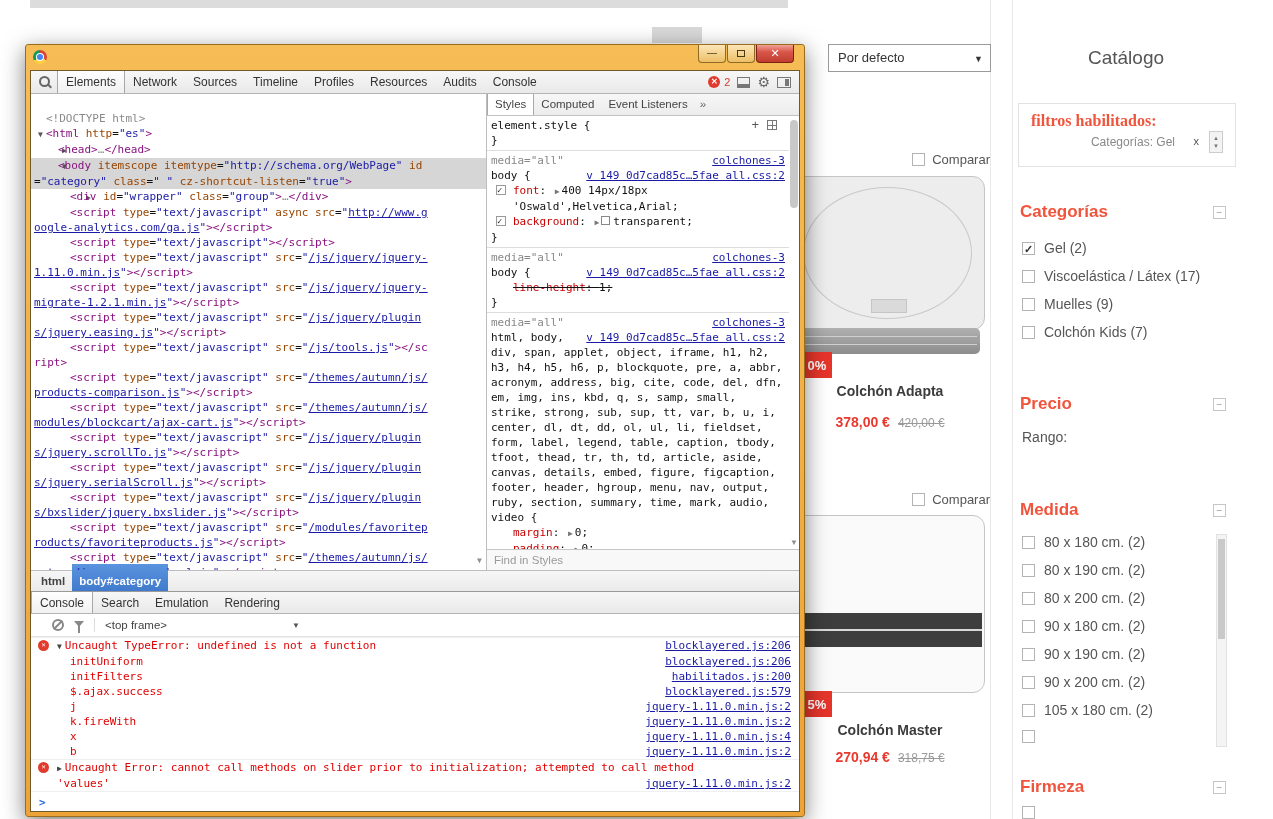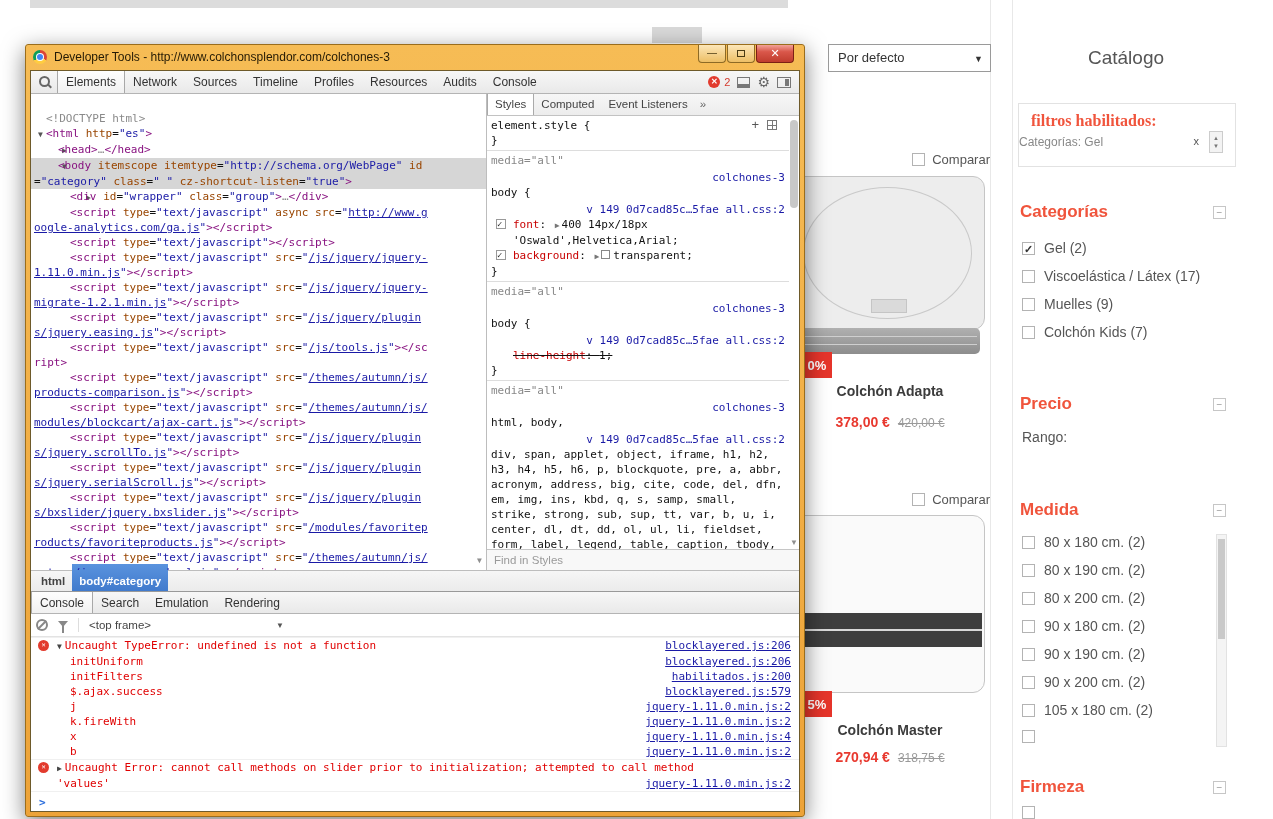--- a/index.html
+++ b/index.html
@@ -14,21 +14,21 @@
   
   .top-strip{left:30px;top:0;width:758px;height:8px;background:#dcdcdc;}
   .top-frag{left:652px;top:27px;width:50px;height:16px;background:#d9d9d9;}
   .vline{top:0;bottom:0;width:1px;background:#e8e8e8;}
   .sortbox{left:828px;top:44px;width:163px;height:28px;border:1px solid #9a9a9a;background:#fff;
            font-size:13px;color:#333;line-height:26px;padding:0 22px 0 9px;}
   .sortbox .caret{position:absolute;right:7px;top:1px;font-size:9px;color:#333;}
   .catalog-title{left:1012px;top:47px;width:228px;text-align:center;font-size:19px;color:#555;}
   .filters-box{left:1018px;top:103px;width:218px;height:64px;border:1px solid #e2e2e2;background:#fff;}
   .fb-title{color:var(--accent);font-size:16px;font-weight:bold;margin:8px 0 5px 12px;font-family:Liberation Serif, serif;}
-  .fb-row{margin-left:0;font-size:12px;color:#888;position:relative;padding-right:60px;}
+  .fb-row{margin-left:0;font-size:12px;color:#888;position:relative;padding-right:60px;text-align:right;}
   .fb-x{position:absolute;right:36px;top:0;color:#555;font-size:11px;}
   .fb-spin{position:absolute;right:12px;top:-4px;width:14px;height:22px;border:1px solid #ccc;background:#f3f3f3;
            display:inline-flex;flex-direction:column;align-items:center;justify-content:center;}
   .fb-spin i{font-style:normal;font-size:6px;color:#777;line-height:8px;}
   .sidebar{left:1018px;top:0;width:218px;height:819px;}
   .sec-h{position:absolute;left:2px;width:214px;}
   .sec-title{color:var(--accent);font-size:17px;font-weight:bold;}
   .colbox{position:absolute;right:8px;top:4px;width:13px;height:13px;border:1px solid #c6c6c6;color:#999;
           font-size:10px;line-height:11px;text-align:center;background:#fff;}
   .flist{position:absolute;left:4px;width:192px;}
@@ -105,41 +105,41 @@
           display:flex;align-items:stretch;font-size:11.5px;color:#444;}
   .st-tab{padding:0 7px;line-height:21px;}
   .st-tab.active{background:#fff;border-left:1px solid #aaa;border-right:1px solid #aaa;}
   .st-more{padding:0 5px;line-height:21px;color:#666;}
   .st-wrap{flex:1;position:relative;overflow:hidden;}
   .st-content{position:absolute;top:0;bottom:0;left:0;right:10px;overflow:hidden;
           font-family:"DejaVu Sans Mono",monospace;font-size:11px;line-height:15px;color:#111;}
   .st-sec{border-bottom:1px solid #ddd;padding:2px 4px;}
   .st-flex{display:flex;justify-content:space-between;gap:6px;}
   .st-media{color:#888;}
-  .st-link{color:var(--val);white-space:nowrap;flex:0 0 auto;margin-top:17px;}
+  .st-link{color:var(--val);text-decoration:underline;white-space:nowrap;flex:0 0 auto;}
   .st-prop{padding-left:22px;position:relative;}
   .st-prop.strike{text-decoration:line-through;}
   .st-ck{position:absolute;left:5px;top:2px;width:10px;height:10px;border:1px solid #999;background:#fff;}
   .st-ck.checked::after{content:"✓";position:absolute;left:0;top:-3px;font-size:9px;color:#333;}
   .st-pname{color:var(--prop);}
   .st-arr{color:#777;font-size:8px;margin:0 2px;}
   .st-swatch{display:inline-block;width:9px;height:9px;border:1px solid #888;background:#fff;margin-right:3px;}
   .st-plus{position:absolute;top:2px;right:40px;color:#555;font-size:13px;line-height:13px;}
   .st-grid{position:absolute;top:4px;right:22px;width:10px;height:10px;border:1px solid #777;
           background:linear-gradient(#777,#777) 50% 0/1px 100% no-repeat,linear-gradient(#777,#777) 0 50%/100% 1px no-repeat;}
   .st-find{height:21px;flex:0 0 21px;border-top:1px solid #c6c6c6;background:#f8f8f8;color:#9a9a9a;
           font-size:11.5px;line-height:20px;padding-left:7px;}
   .crumbbar{height:21px;flex:0 0 21px;border-top:1px solid #bdbdbd;background:linear-gradient(#f6f6f6,#ebebeb);
           display:flex;align-items:center;font-size:11.5px;color:#444;padding-left:3px;}
   .crumb{padding:11px 7px;font-weight:bold;}
   .crumb.sel{background:linear-gradient(#5a93de,#3a74c8);color:#fff;}
   .drawer{flex:0 0 220px;display:flex;flex-direction:column;border-top:1px solid #999;background:#fff;}
   .drawer .dt-toolbar{height:22px;flex:0 0 22px;}
   .con-filter{height:23px;flex:0 0 23px;border-bottom:1px solid #e3e3e3;display:flex;align-items:center;
-          padding-left:5px;gap:10px;}
+          padding-left:21px;gap:10px;}
   .ban-ic{width:12px;height:12px;border:2px solid #888;border-radius:50%;position:relative;flex:0 0 12px;}
   .ban-ic::after{content:"";position:absolute;left:-2px;top:3px;width:12px;height:2px;background:#888;transform:rotate(-45deg);}
   .funnel{width:0;height:0;border-left:5px solid transparent;border-right:5px solid transparent;border-top:6px solid #888;
           position:relative;margin-top:-2px;}
   .funnel::after{content:"";position:absolute;left:-1px;top:-2px;width:2px;height:8px;background:#888;}
   .vdiv{width:1px;height:14px;background:#ddd;}
   .frame-sel{position:relative;width:195px;font-size:11.5px;color:#444;}
   .frame-sel .caret2{position:absolute;right:0;top:2px;font-size:8px;color:#555;}
   .con-msgs{flex:1;font-family:"DejaVu Sans Mono",monospace;font-size:11px;line-height:15px;overflow:hidden;}
   .con-block{border-bottom:1px solid #f0f0f0;position:relative;}
@@ -294,21 +294,20 @@
     <div class="prices abs" style="top:749px">
       <span class="price">270,94 €</span>
       <span class="oldprice">318,75 €</span>
     </div>
   </div>
 </div>
 
 <div class="dtwin abs">
   <div class="titlebar">
     <span class="chrome-icon"></span>
-    <span class="title-text">Developer Tools - http://www.colchonsplendor.com/colchones-3</span>
     <span class="winbtns">
       <span class="wbtn">—</span>
       <span class="wbtn"><i class="sq"></i></span>
       <span class="wbtn close">✕</span>
     </span>
   </div>
   <div class="client">
     <div class="dt-toolbar">
       <span class="mag"></span>
       <span class="dt-tabs">

